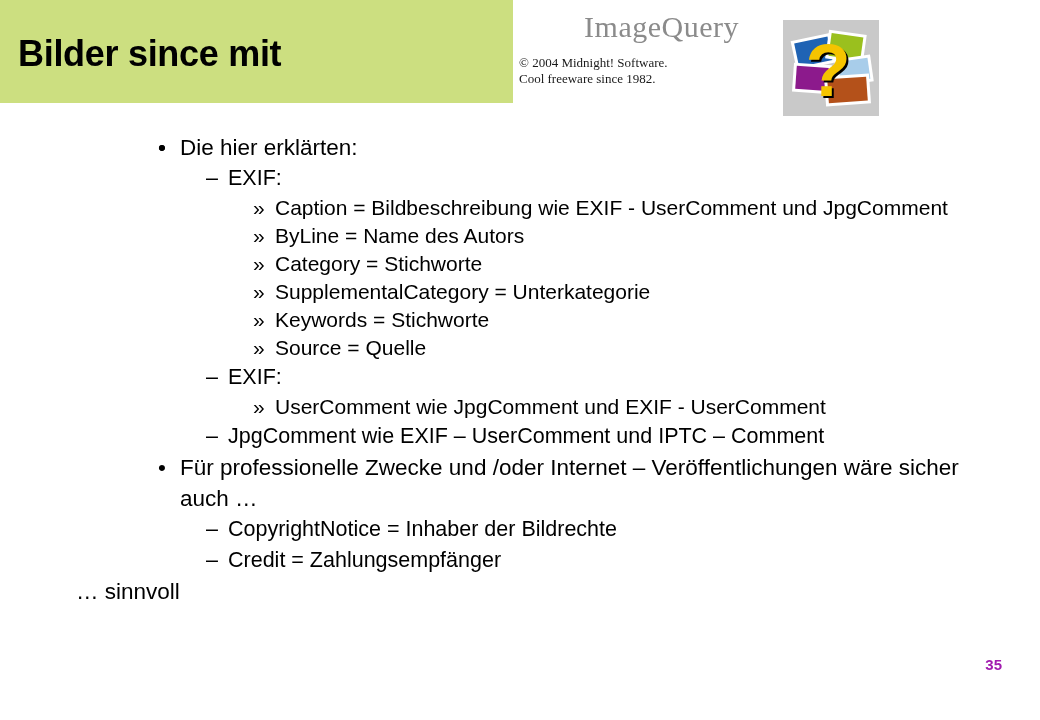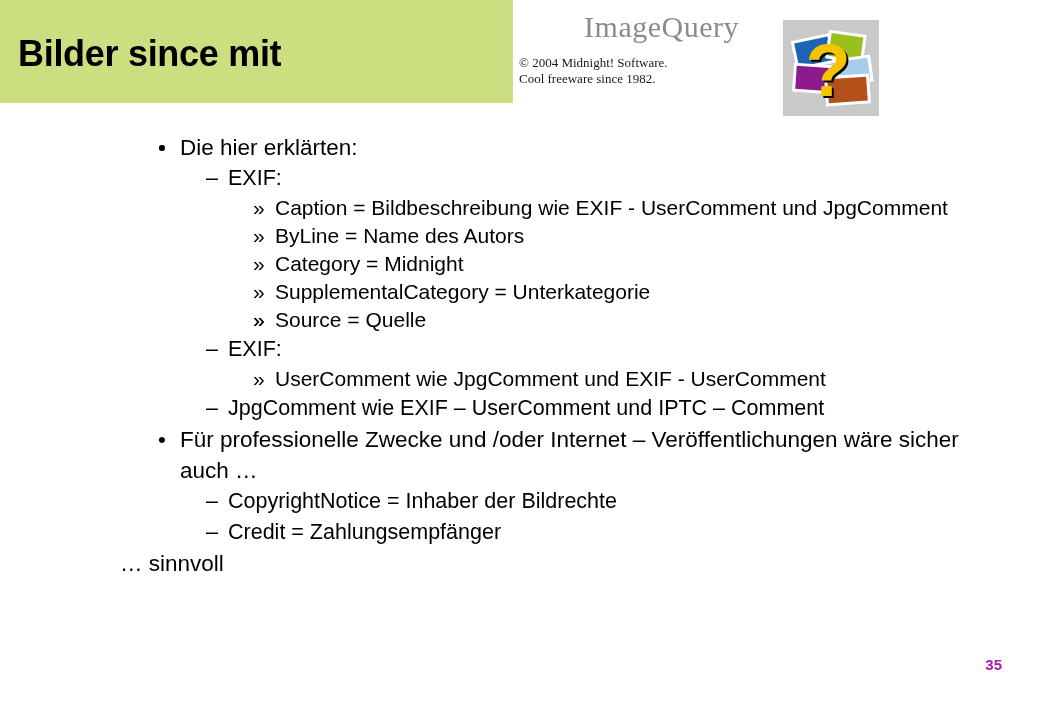--- a/index.html
+++ b/index.html
@@ -121,21 +121,21 @@
   .lvl3 {
     padding-left: 275px;
     padding-right: 45px;
     font-size: 21px;
     line-height: 28px;
   }
   .lvl3 .marker { left: 253px; font-size: 21px; line-height: 28px; }
 
   
   .lvl0 {
-    padding-left: 120px;
+    padding-left: 76px;
     font-size: 22.5px;
     line-height: 31px;
   }
 
   
   #page-number {
     position: absolute;
     right: 38px;
     bottom: 47px;
     font-size: 15px;
@@ -207,28 +207,29 @@
     <div class="line lvl3">
       <span class="marker">»</span>
       <span class="txt">Caption = Bildbeschreibung wie EXIF - UserComment und JpgComment</span>
     </div>
     <div class="line lvl3">
       <span class="marker">»</span>
       <span class="txt">ByLine = Name des Autors</span>
     </div>
     <div class="line lvl3">
       <span class="marker">»</span>
-      <span class="txt">Category = Midnight</span>
+      <span class="txt">Category = Stichworte</span>
     </div>
     <div class="line lvl3">
       <span class="marker">»</span>
       <span class="txt">SupplementalCategory = Unterkategorie</span>
     </div>
     <div class="line lvl3">
       <span class="marker">»</span>
+      <span class="txt">Keywords = Stichworte</span>
     </div>
     <div class="line lvl3">
       <span class="marker">»</span>
       <span class="txt">Source = Quelle</span>
     </div>
     <div class="line lvl2">
       <span class="marker">–</span>
       <span class="txt">EXIF:</span>
     </div>
     <div class="line lvl3">

